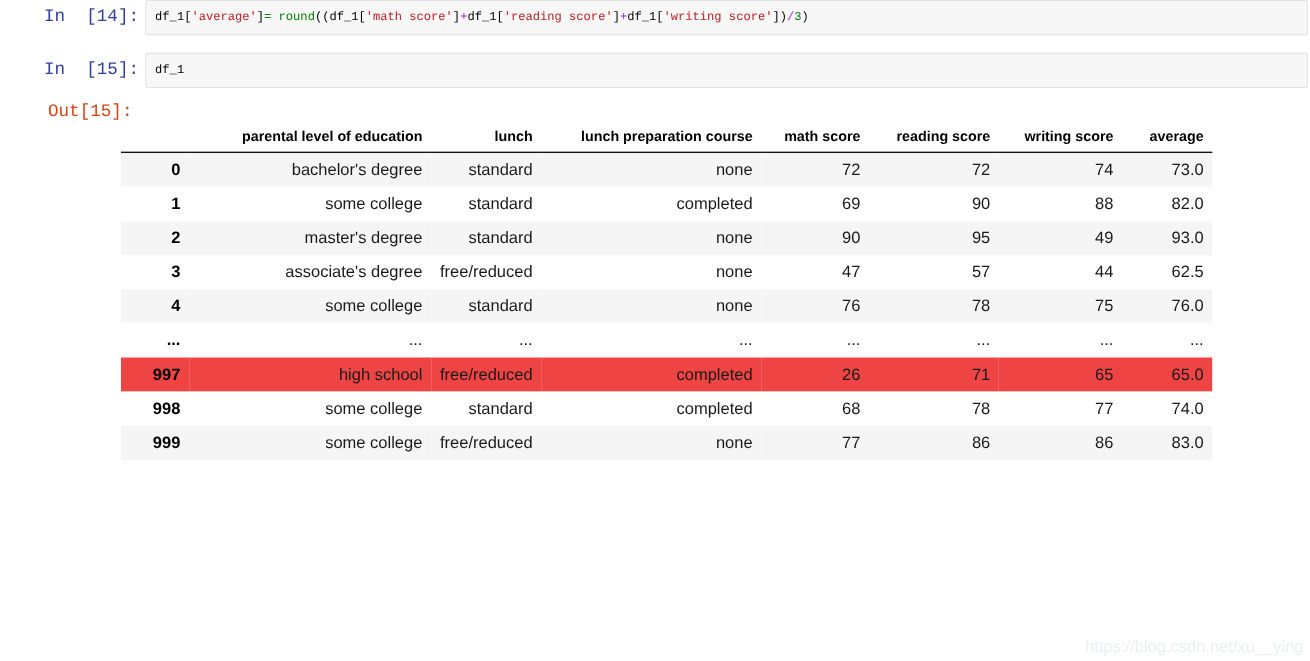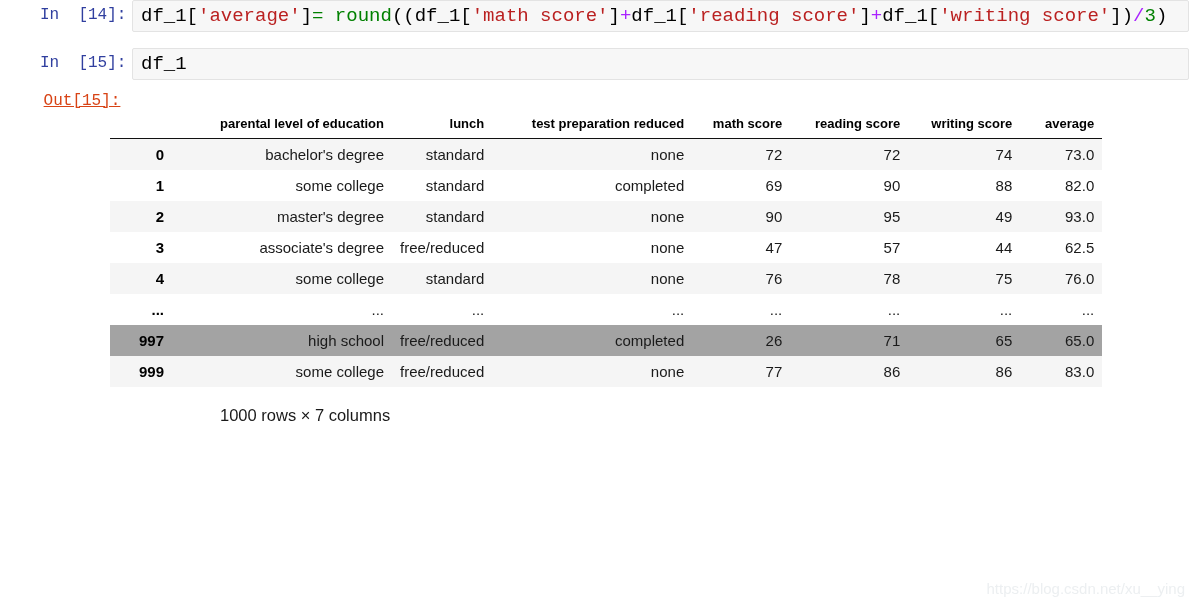--- a/index.html
+++ b/index.html
@@ -29,35 +29,35 @@
     padding-right: 8px;
     box-sizing: border-box;
     font-family: "Liberation Mono", monospace;
     font-size: 16px;
     line-height: 30px;
     white-space: pre;
     user-select: none;
     margin-left: 40px;
   }
   .prompt-in  { color: #303F9F; }
-  .prompt-out { color: #D84315; text-decoration: underline; }
+  .prompt-out { color: #D84315; }
 
   .input-area {
     flex: 1 1 auto;
     background: #f7f7f7;
     border: 1px solid #e3e3e3;
     border-radius: 2px;
     padding: 5px 8px;
     box-sizing: border-box;
     min-height: 30px;
     margin-right: 2px;
   }
   .code {
     font-family: "Liberation Mono", monospace;
-    font-size: 19px;
+    font-size: 11px;
     line-height: 20px;
     color: #000000;
     white-space: pre;
   }
   .tok-str  { color: #BA2121; }
   .tok-fn   { color: #008000; }
   .tok-op   { color: #AA22FF; }
   .tok-eq   { color: #008000; }
   .tok-num  { color: #008000; }
 
@@ -96,21 +96,21 @@
     font-weight: normal;
     border: none;
     color: #1a1a1a;
   }
   table.df tbody th.idx {
     font-weight: bold;
     color: #000000;
   }
   table.df tbody tr.even { background: #f5f5f5; }
   table.df tbody tr.odd  { background: #ffffff; }
-  table.df tbody tr.hl   { background: #a3a3a3; }
+  table.df tbody tr.hl   { background: #ef4444; }
   td.dots, th.dots { color: #555555; }
 
   
   .c-idx  { width: 62px; }
   .c-ple  { width: 220px; }
   .c-lun  { width: 92px; }
   .c-tpc  { width: 200px; }
   .c-mat  { width: 98px; }
   .c-rea  { width: 118px; }
   .c-wri  { width: 112px; }
@@ -169,21 +169,21 @@
         <col class="c-mat">
           <col class="c-rea">
           <col class="c-wri">
           <col class="c-avg">
       </colgroup>
       <thead>
         <tr>
           <th></th>
           <th>parental level of education</th>
           <th>lunch</th>
-          <th>test preparation reduced</th>
+          <th>lunch preparation course</th>
           <th>math score</th>
           <th>reading score</th>
           <th>writing score</th>
           <th>average</th>
         </tr>
       </thead>
       <tbody id="df-body">
           <tr class="even">
             <th class="idx">0</th>
             <td>bachelor's degree</td>
@@ -247,30 +247,39 @@
           <tr class="hl">
             <th class="idx">997</th>
             <td>high school</td>
             <td>free/reduced</td>
             <td>completed</td>
             <td>26</td>
             <td>71</td>
             <td>65</td>
             <td>65.0</td>
           </tr>
+          <tr class="odd">
+            <th class="idx">998</th>
+            <td>some college</td>
+            <td>standard</td>
+            <td>completed</td>
+            <td>68</td>
+            <td>78</td>
+            <td>77</td>
+            <td>74.0</td>
+          </tr>
           <tr class="even">
             <th class="idx">999</th>
             <td>some college</td>
             <td>free/reduced</td>
             <td>none</td>
             <td>77</td>
             <td>86</td>
             <td>86</td>
             <td>83.0</td>
           </tr>
         </tbody>
     </table>
 
-    <div class="rows-note">1000 rows × 7 columns</div>
   </div>
 </div>
 
 <div class="watermark">https://blog.csdn.net/xu__ying</div>
 
 </body></html>

